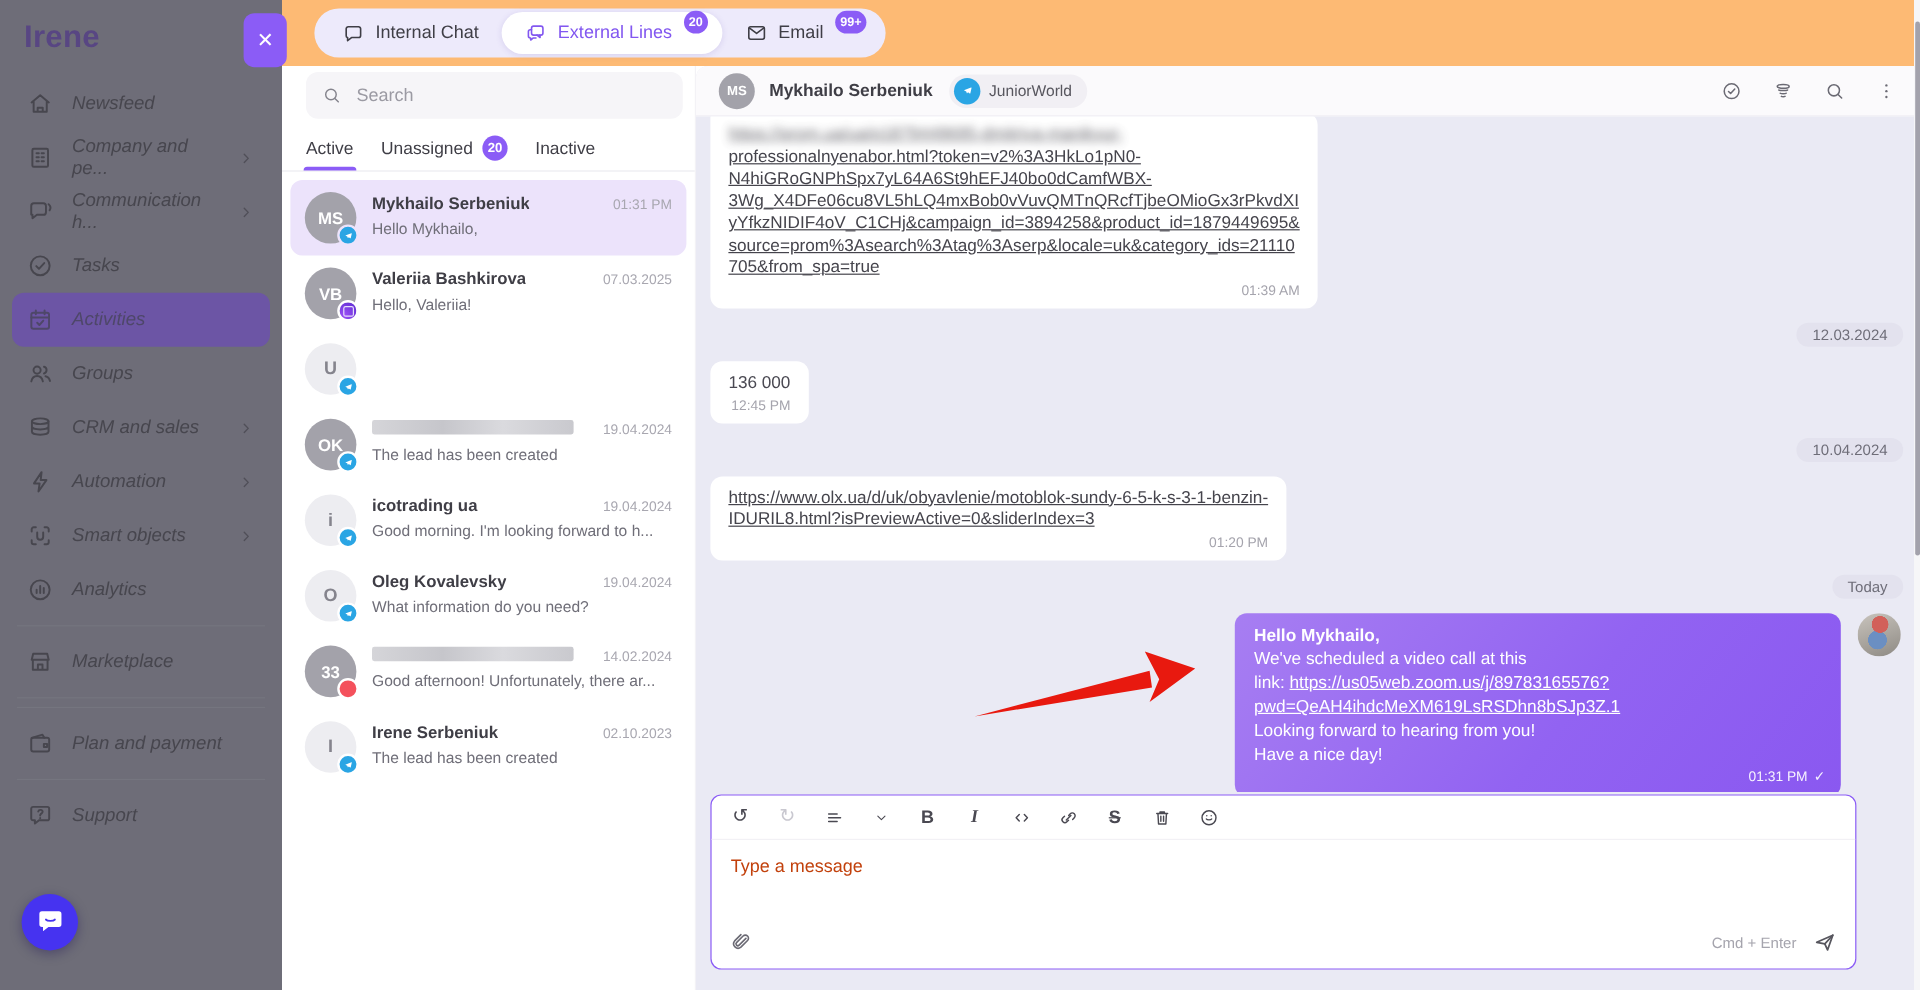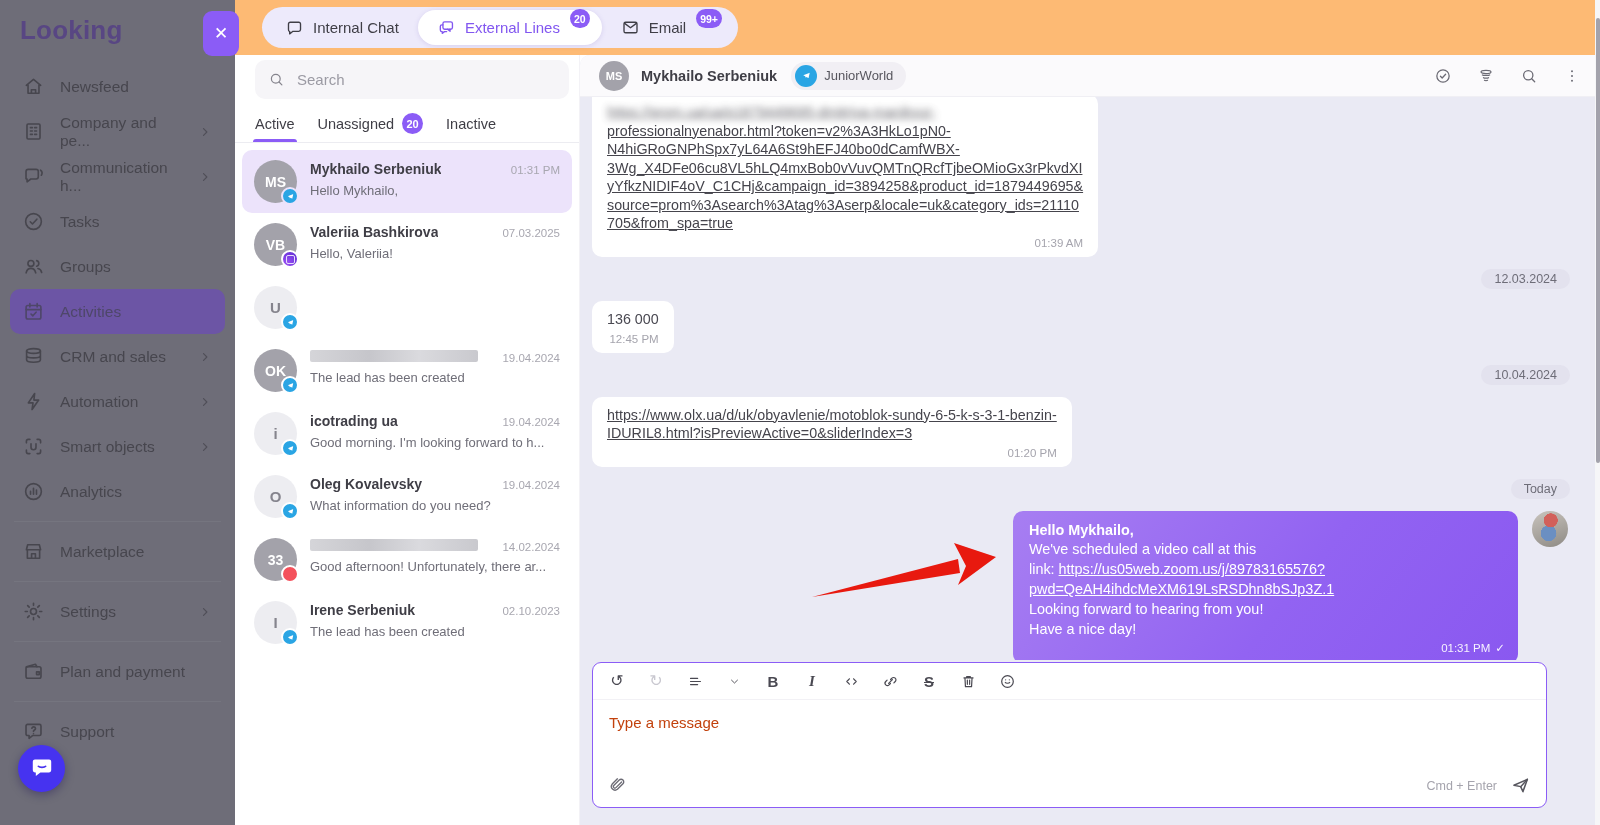--- a/index.html
+++ b/index.html
@@ -8,21 +8,21 @@
        font-family:"Liberation Sans",sans-serif;background:#fff;}
 
   
   .sidebar{width:235px;min-width:235px;background:#6e6d78;height:100%;display:flex;
            flex-direction:column;position:relative;z-index:2;}
   .logo-row{padding:15px 20px 6px;}
   .logo{font-size:26px;font-weight:700;color:#584683;letter-spacing:.2px;}
   .close-btn{position:absolute;top:11px;right:-4px;width:36px;height:45px;background:#8b5cf6;
              border:none;border-radius:9px;color:#fff;font-size:17px;display:flex;align-items:center;
              justify-content:center;cursor:pointer;z-index:8;font-family:inherit;}
-  .nav{padding:12px 10px 0;flex:1;overflow:hidden;}
+  .nav{padding:12px 10px 0;flex:1;overflow:hidden;font-style:italic;}
   .nav-item{display:flex;align-items:center;gap:15px;height:45px;padding:0 12px;color:#47464e;
             font-size:15.5px;border-radius:10px;cursor:pointer;}
   .nav-item.active{background:#6c55a5;color:#4e4769;}
   .ic{display:inline-flex;align-items:center;justify-content:center;}
   .ic svg{width:100%;height:100%;}
   .nav-item .ic{width:23px;height:23px;flex:none;}
   .nav-item .chev{margin-left:auto;width:16px;height:16px;color:#504f58;}
   .nav-divider{height:1px;background:#7c7b85;margin:7px 4px;opacity:.55;}
   .fab{position:absolute;left:18px;bottom:33px;width:47px;height:47px;border-radius:50%;
        background:#4633f0;border:none;display:flex;align-items:center;justify-content:center;
@@ -96,21 +96,21 @@
              font-weight:600;display:flex;align-items:center;justify-content:center;flex:none;}
   .ch-name{font-size:14.5px;font-weight:700;color:#3f3e46;margin-left:12px;}
   .ch-pill{margin-left:14px;background:#f1eff4;border-radius:16px;display:flex;align-items:center;
            gap:7px;padding:3px 13px 3px 4px;font-size:13px;color:#57565e;}
   .ch-pill .tg{width:22px;height:22px;border-radius:50%;background:#2aa5e4;display:flex;
                align-items:center;justify-content:center;flex:none;}
   .ch-pill .tg svg{width:13px;height:13px;}
   .header-icons{margin-left:auto;display:flex;gap:25px;color:#6b6a74;align-items:center;}
   .header-icons .ic{width:18px;height:18px;cursor:pointer;}
 
-  .chat-body{flex:1;position:relative;padding:0 30px 0 12px;display:flex;flex-direction:column;
+  .chat-body{flex:1;position:relative;padding:0 14px 0 12px;display:flex;flex-direction:column;
              min-height:0;overflow:hidden;}
   .msg-row{display:flex;margin-bottom:10px;}
   .msg-row.in{justify-content:flex-start;}
   .msg-row.out{justify-content:flex-end;align-items:flex-start;gap:14px;margin-right:2px;}
   .date-row{display:flex;justify-content:flex-end;margin:2px 0 12px;}
   .date-pill{background:#e3e2ee;color:#6e6d78;font-size:12.5px;padding:3px 13px;border-radius:13px;}
   .bubble{background:#fff;border-radius:10px;padding:9px 15px 6px;font-size:14.3px;color:#4a4952;
           line-height:1.3;}
   .bubble.first{border-top-left-radius:4px;margin-top:-3px;}
   .bline{white-space:nowrap;}
@@ -156,21 +156,21 @@
   .scroll-thumb{position:absolute;right:.5px;top:18px;width:4px;height:445px;background:#a3a2ac;
                 border-radius:2px;cursor:pointer;}
 </style>
 </head>
 <body>
 
 <div class="app">
 
   <aside class="sidebar">
     <div class="logo-row">
-      <span class="logo">Looking</span>
+      <span class="logo">Irene</span>
     </div>
     <button class="close-btn">
       <span>✕</span>
     </button>
     <nav class="nav">
         <div class="nav-item">
           <span class="ic">
             <svg viewBox="0 0 24 24" fill="none" stroke="currentColor" stroke-width="1.7" stroke-linecap="round" stroke-linejoin="round">
               <path d="M4.5 10.8 12 4.6l7.5 6.2M6.3 9.5V19h11.4V9.5M9.8 19v-3.6h4.4V19"></path>
             </svg>
@@ -207,38 +207,38 @@
         </div>
         <div class="nav-item">
           <span class="ic">
             <svg viewBox="0 0 24 24" fill="none" stroke="currentColor" stroke-width="1.7" stroke-linecap="round" stroke-linejoin="round">
               <circle cx="12" cy="12" r="8.2"></circle>
               <path d="m8.6 12.3 2.3 2.3 4.6-5"></path>
             </svg>
           </span>
           <span>Tasks</span>
         </div>
+        <div class="nav-item active">
+          <span class="ic">
+            <svg viewBox="0 0 24 24" fill="none" stroke="currentColor" stroke-width="1.7" stroke-linecap="round" stroke-linejoin="round">
+              <rect x="4.3" y="5.8" width="15.4" height="14" rx="1.8"></rect>
+              <path d="M8.2 3.8v3.4M15.8 3.8v3.4M4.3 10h15.4M9.4 14.6l1.9 1.9 3.4-3.8"></path>
+            </svg>
+          </span>
+          <span>Activities</span>
+        </div>
         <div class="nav-item">
           <span class="ic">
             <svg viewBox="0 0 24 24" fill="none" stroke="currentColor" stroke-width="1.7" stroke-linecap="round" stroke-linejoin="round">
               <circle cx="9.3" cy="8.8" r="3.1"></circle>
               <path d="M4.3 18.6c.6-3.1 2.6-4.7 5-4.7s4.4 1.6 5 4.7M15.3 5.9a3 3 0 0 1 0 5.8M16.6 14.1c2.1.4 3.4 1.9 3.9 4.2"></path>
             </svg>
           </span>
           <span>Groups</span>
         </div>
-        <div class="nav-item active">
-          <span class="ic">
-            <svg viewBox="0 0 24 24" fill="none" stroke="currentColor" stroke-width="1.7" stroke-linecap="round" stroke-linejoin="round">
-              <rect x="4.3" y="5.8" width="15.4" height="14" rx="1.8"></rect>
-              <path d="M8.2 3.8v3.4M15.8 3.8v3.4M4.3 10h15.4M9.4 14.6l1.9 1.9 3.4-3.8"></path>
-            </svg>
-          </span>
-          <span>Activities</span>
-        </div>
         <div class="nav-item">
           <span class="ic">
             <svg viewBox="0 0 24 24" fill="none" stroke="currentColor" stroke-width="1.7" stroke-linecap="round" stroke-linejoin="round">
               <ellipse cx="12" cy="6.3" rx="7.2" ry="2.5"></ellipse>
               <path d="M4.8 6.3v4.6c0 1.4 3.2 2.5 7.2 2.5s7.2-1.1 7.2-2.5V6.3M4.8 10.9v4.6c0 1.4 3.2 2.5 7.2 2.5s7.2-1.1 7.2-2.5v-4.6"></path>
             </svg>
           </span>
           <span>CRM and sales</span>
           <span class="ic chev">
             <svg viewBox="0 0 24 24" fill="none" stroke="currentColor" stroke-width="1.7" stroke-linecap="round" stroke-linejoin="round">
@@ -284,34 +284,20 @@
         <div class="nav-divider"></div>
         <div class="nav-item">
           <span class="ic">
             <svg viewBox="0 0 24 24" fill="none" stroke="currentColor" stroke-width="1.7" stroke-linecap="round" stroke-linejoin="round">
               <path d="M4.6 10.2 5.9 5h12.2l1.3 5.2M4.6 10.2h14.8M5.6 10.2V19h12.8v-8.8M10 19v-4.6h4V19"></path>
             </svg>
           </span>
           <span>Marketplace</span>
         </div>
         <div class="nav-divider"></div>
-        <div class="nav-item">
-          <span class="ic">
-            <svg viewBox="0 0 24 24" fill="none" stroke="currentColor" stroke-width="1.7" stroke-linecap="round" stroke-linejoin="round">
-              <circle cx="12" cy="12" r="3.1"></circle>
-              <path d="M12 3.4v2.2M12 18.4v2.2M3.4 12h2.2M18.4 12h2.2M5.9 5.9l1.6 1.6M16.5 16.5l1.6 1.6M18.1 5.9l-1.6 1.6M7.5 16.5l-1.6 1.6"></path>
-            </svg>
-          </span>
-          <span>Settings</span>
-          <span class="ic chev">
-            <svg viewBox="0 0 24 24" fill="none" stroke="currentColor" stroke-width="1.7" stroke-linecap="round" stroke-linejoin="round">
-              <path d="m9.8 6.8 5 5.2-5 5.2"></path>
-            </svg>
-          </span>
-        </div>
         <div class="nav-divider"></div>
         <div class="nav-item">
           <span class="ic">
             <svg viewBox="0 0 24 24" fill="none" stroke="currentColor" stroke-width="1.7" stroke-linecap="round" stroke-linejoin="round">
               <rect x="4.2" y="7" width="15.6" height="12" rx="1.8"></rect>
               <path d="M4.6 7.2 14 4.4l1.6 2.6M15.2 12.4h2.8v2.8h-2.8z"></path>
             </svg>
           </span>
           <span>Plan and payment</span>
         </div>

